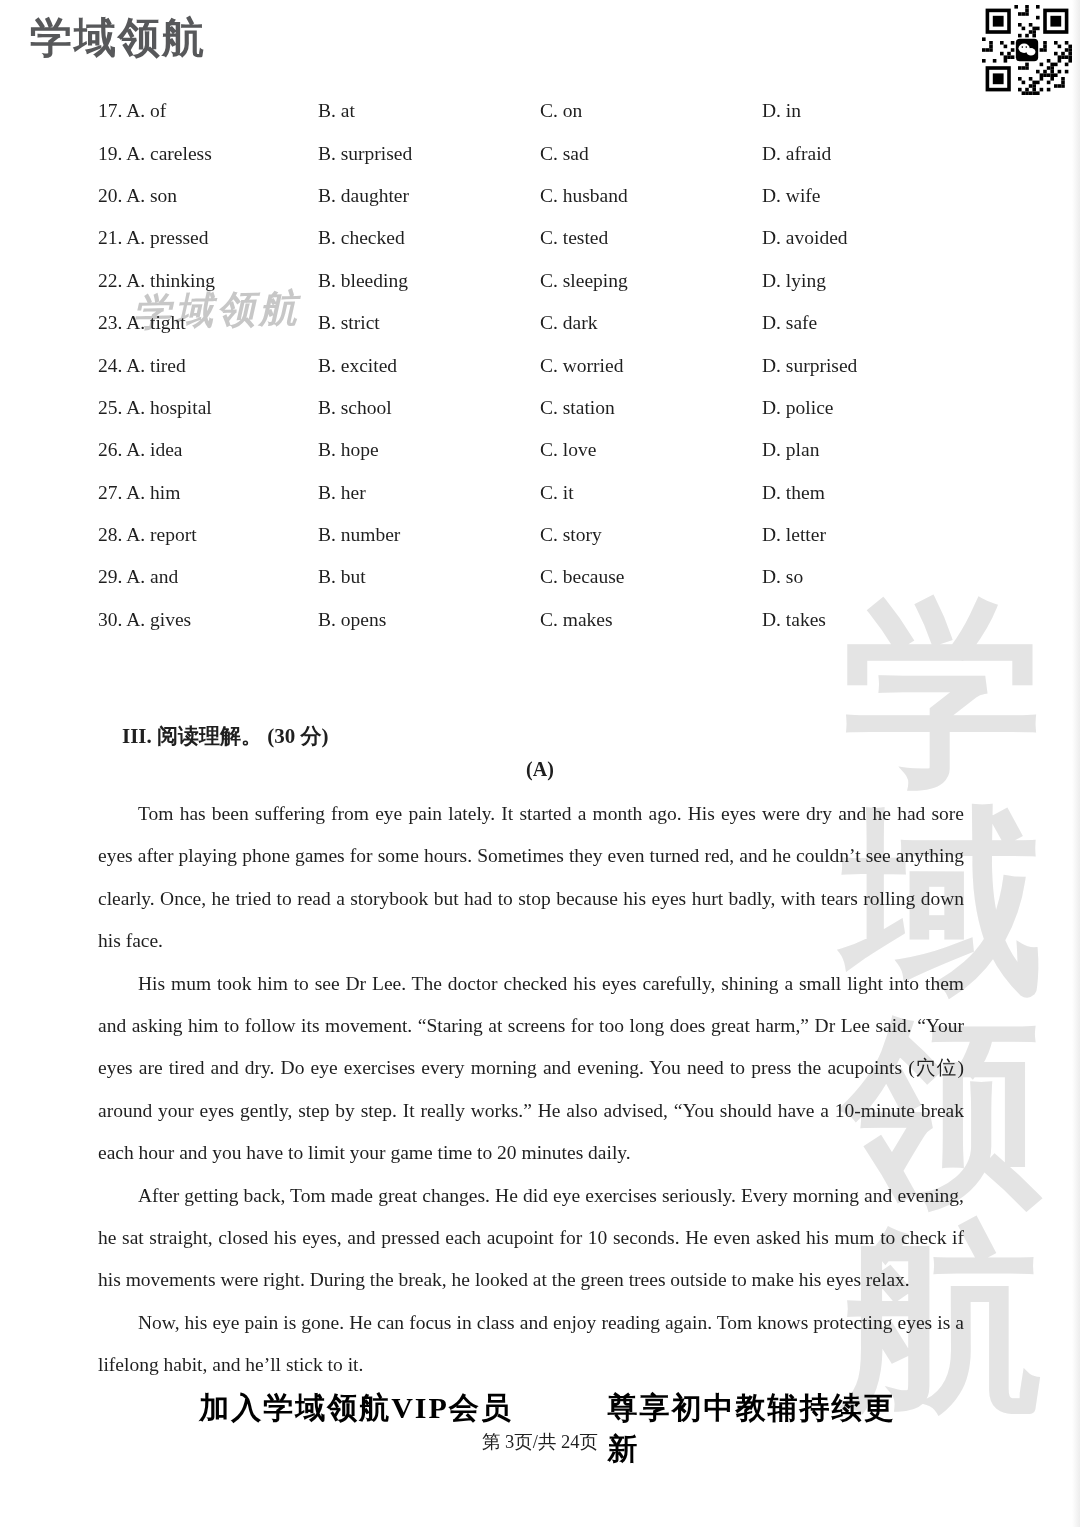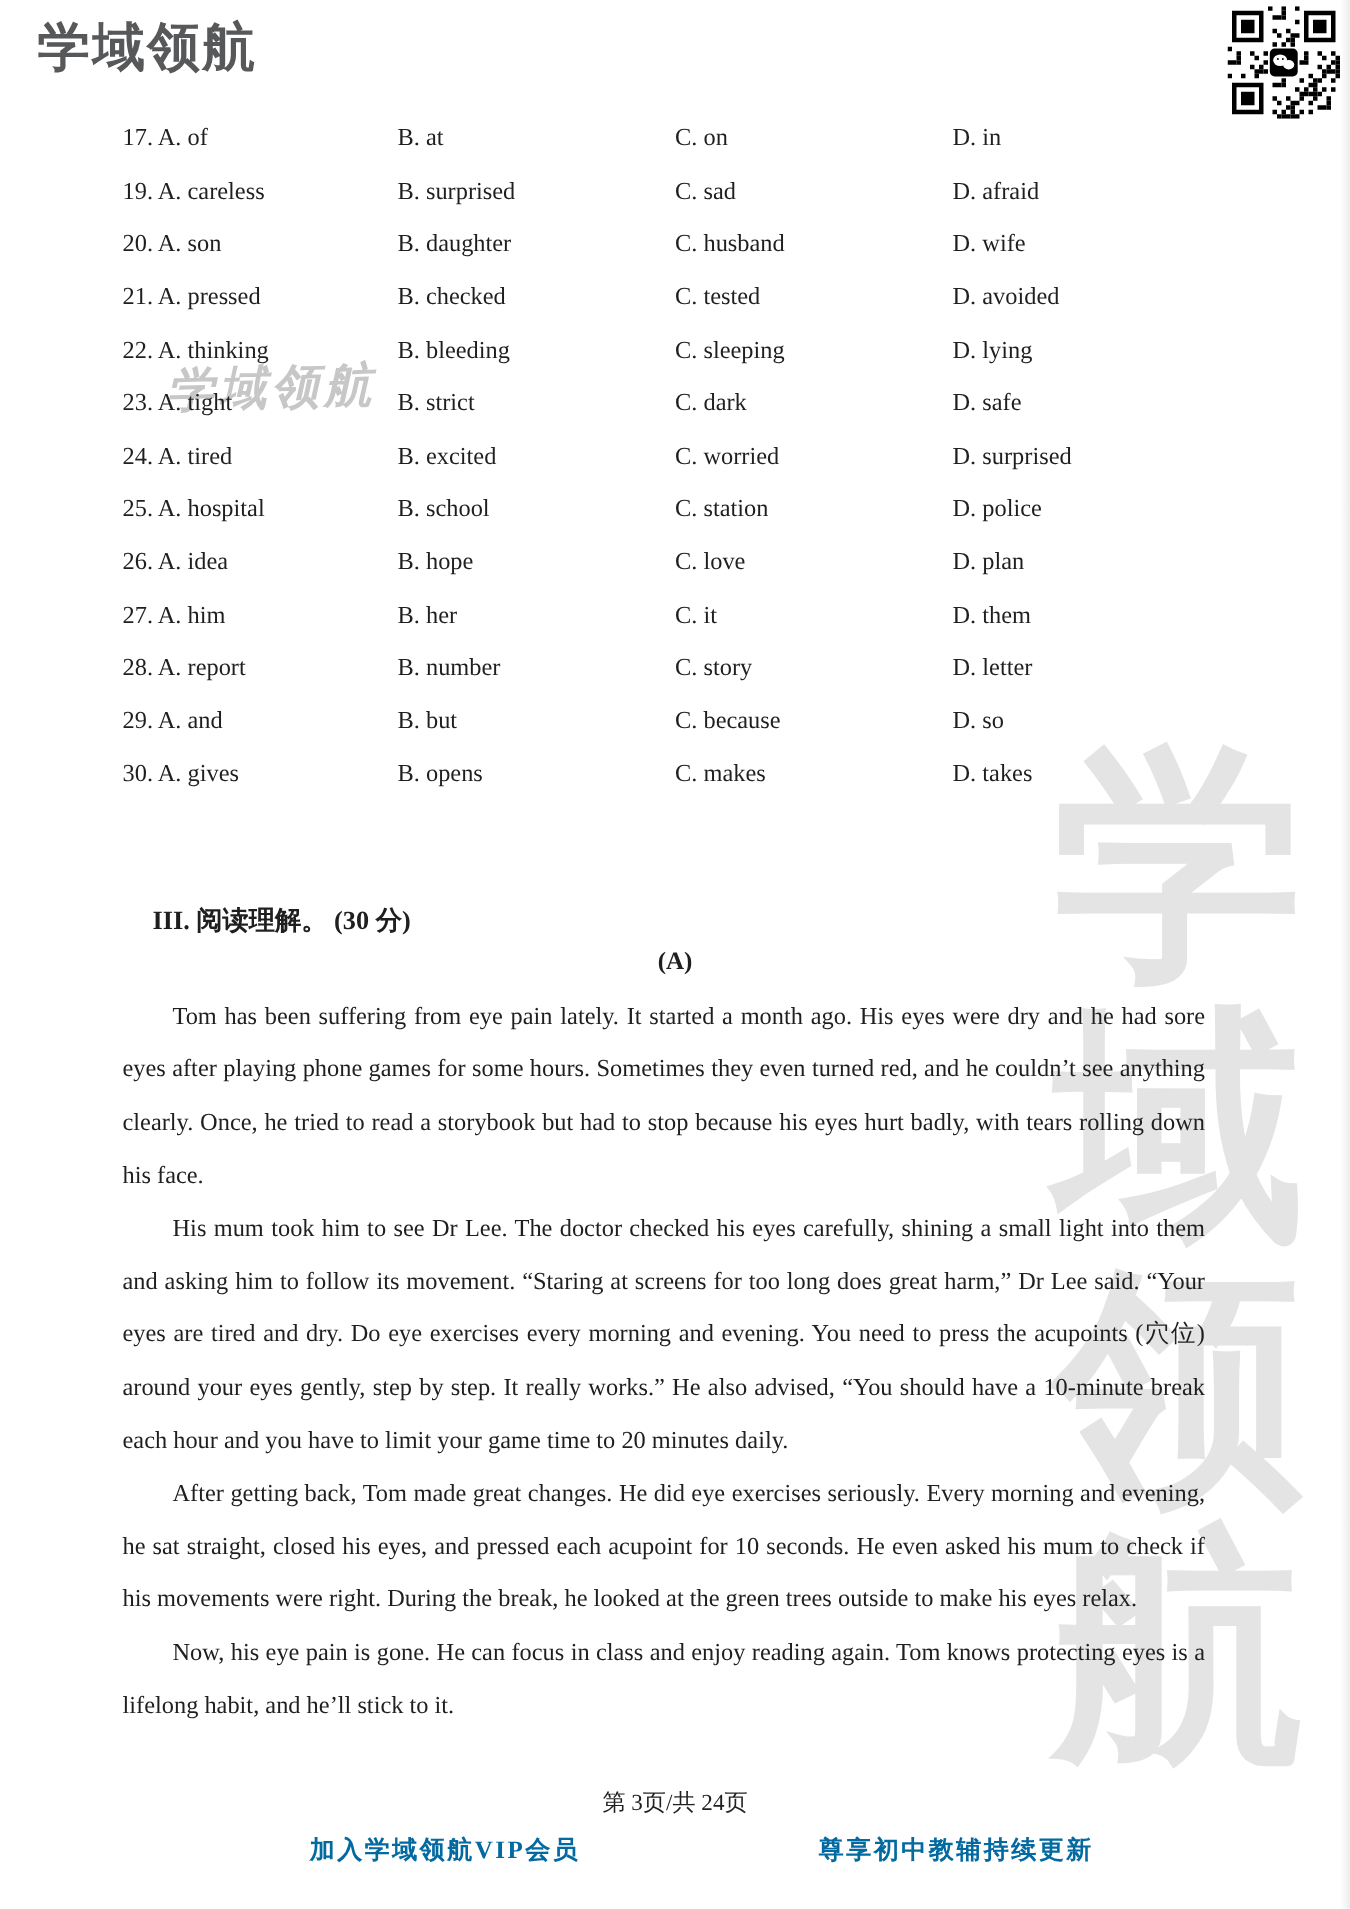--- a/index.html
+++ b/index.html
@@ -63,23 +63,23 @@
     font-size:19.5px; line-height:42.4px;
   }
   .passage p{margin:0; text-indent:40px; text-align:justify;}
   .passage p.no-indent{text-indent:0; text-align:left;}
   
   .page-num{
     position:absolute; left:0; top:1385px; width:1080px;
     text-align:center; font-size:18.5px;margin-top:44px;
   }
   .promo{
-    position:absolute; top:1466px;
-    font-weight:700; font-size:20px; letter-spacing:2px;
-    color:#0369a1; transform:translateX(-50%);
+    position:absolute; top:1388px;
+    font-weight:700; font-size:30px; letter-spacing:2px;
+    color:#000000; transform:translateX(-50%);
     font-family:"Liberation Serif", serif;
   }
   .promo.left{left:356px;}
   .promo.right{left:765px;}
   .right-edge{
     position:absolute; right:0; top:0; width:8px; height:100%;
     background:linear-gradient(to right,#ffffff,#ededed);
   }
 </style>
 </head>

